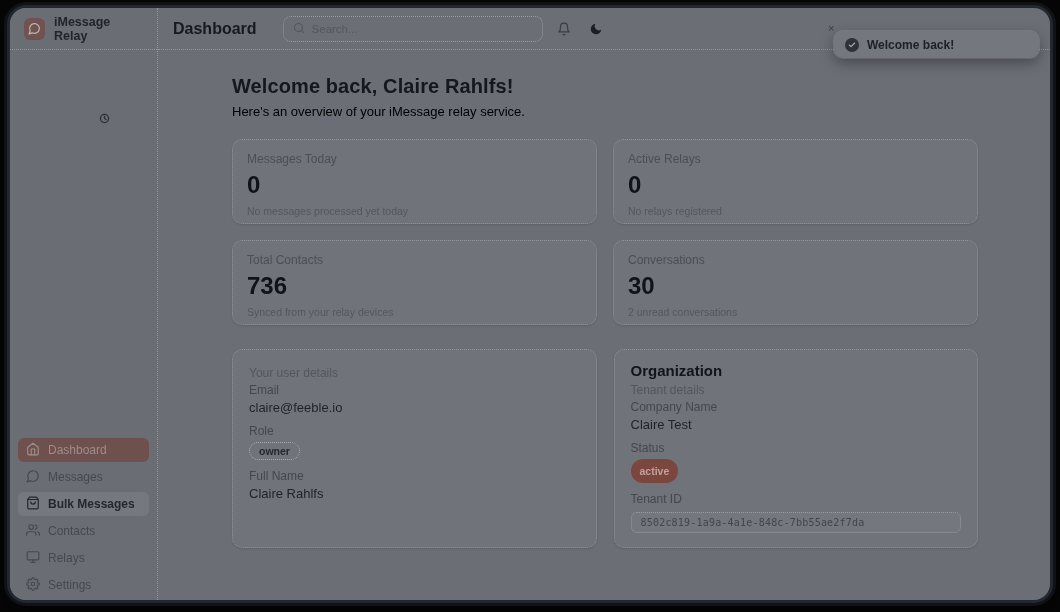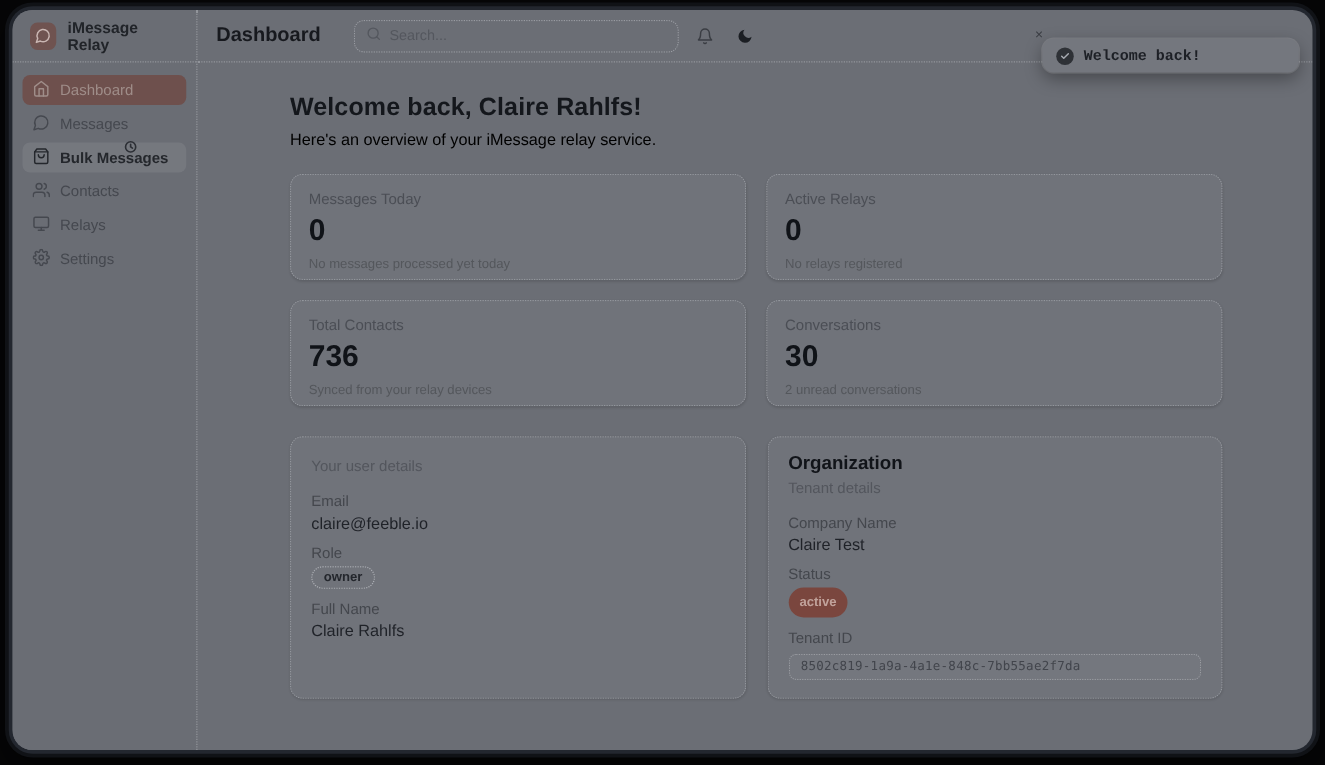--- a/index.html
+++ b/index.html
@@ -6,21 +6,21 @@
   html,body { width:1060px; height:612px; background:#060607; overflow:hidden;
               font-family:"Liberation Sans","DejaVu Sans",sans-serif; }
 
   .window { position:absolute; left:10px; top:8px; width:1040px; height:592px;
             background:#6b6e75; border-radius:16px; overflow:hidden;
             box-shadow:0 0 0 3px #23272f, 0 0 0 6px #101216, 0 10px 32px rgba(0,0,0,.85);
             display:flex; }
 
   
   .sidebar { width:148px; flex:0 0 148px; background:#6a6d74;
-             border-right:1px dotted rgba(240,242,246,.30); display:flex; flex-direction:column; }
+             border-right:1px dotted rgba(240,242,246,.30); display:flex; flex-direction:column;justify-content:space-between; }
   .brand { height:42px; display:flex; align-items:center; gap:9px; padding:0 14px;
            border-bottom:1px dotted rgba(240,242,246,.30); }
   .brand-icon { width:22px; height:22px; border-radius:6px; background:#6f5350;
                 display:flex; align-items:center; justify-content:center; color:#c9b6b2; }
   .brand-name { font-size:12.5px; font-weight:700; color:#212429; }
 
   .nav { padding:10px 0 0; }
   .nav-item { height:24px; margin:0 8px 3px; padding:0 8px; border-radius:6px;
               display:flex; align-items:center; gap:8px; font-size:12px; color:#45484f; }
   .nav-item svg { flex:0 0 auto; }
@@ -41,21 +41,21 @@
              align-items:center; justify-content:center; color:#3a3d43; cursor:pointer; }
   .iconbtn.bell { margin-left:8px; }
   .iconbtn.moon { margin-left:6px; color:#1b1e23; }
 
   
   .toast { position:absolute; top:23px; right:11px; width:205px; height:27px; z-index:5;
            background:#74777e; border-radius:9px; display:flex; align-items:center; gap:8px;
            padding:0 11px; box-shadow:0 0 0 1px rgba(255,255,255,.13), 0 5px 14px rgba(0,0,0,.35); }
   .toast-check { width:14px; height:14px; border-radius:50%; background:#2e3136; color:#a7abb2;
                  display:flex; align-items:center; justify-content:center; flex:0 0 auto; }
-  .toast-text { font-size:12px; font-weight:700; color:#1d2026;font-family:Liberation Mono, monospace; }
+  .toast-text { font-size:12px; font-weight:700; color:#1d2026; }
   .toast-close { position:absolute; left:-6px; top:-8px; font-size:11px; line-height:11px;
                  color:#383b41; background:transparent; border:0; cursor:pointer; }
 
   
   .content { flex:1; overflow:hidden; padding:25px 72px 0 74px; }
   .page-title { font-size:20px; font-weight:700; color:#14171c; letter-spacing:.1px; }
   .page-subtitle { margin-top:6px; font-size:13px; color:#000000; }
 
   .stats { display:grid; grid-template-columns:repeat(2,1fr); gap:16px; margin-top:20px; }
   .card { background:#70737a; border:1px dotted rgba(240,242,246,.28); border-radius:10px;
@@ -63,21 +63,21 @@
   .stat-card { height:85px; padding:12px 14px; }
   .stat-label { font-size:12px; color:#4b4e55; }
   .stat-value { margin-top:5px; font-size:24px; font-weight:700; color:#101318; }
   .stat-note { margin-top:6px; font-size:10.5px; color:#54575c; }
 
   .panels { display:grid; grid-template-columns:1fr 1fr; gap:17px; margin-top:24px; }
   .panel { padding:12px 16px 14px; }
   .panel-title { font-size:15px; font-weight:700; color:#111419; }
   .panel-subtitle { margin-top:4px; font-size:12px; color:#53565d; }
   .field { margin-top:9px; }
-  .field.first { margin-top:14px; }
+  .field.first { margin-top:3px; }
   .field-label { font-size:12px; color:#44474d; line-height:15px; }
   .field-value { font-size:13px; color:#1f2228; line-height:15px; margin-top:2px; }
   .badge-outline { display:inline-block; margin-top:3px; padding:2px 9px; border-radius:999px;
                    font-size:10.5px; font-weight:700; color:#24272d;
                    border:1px dotted rgba(240,242,246,.45); }
   .badge-solid { display:inline-block; margin-top:3px; padding:6px 9px; border-radius:999px;
                  font-size:10.5px; font-weight:700; color:#c1a29b; background:#7a463e; }
   .code-box { margin-top:5px; padding:4px 9px; border:1px dotted rgba(240,242,246,.30);
               border-radius:6px; background:rgba(255,255,255,.03);
               font-family:"DejaVu Sans Mono","Liberation Mono",monospace;

